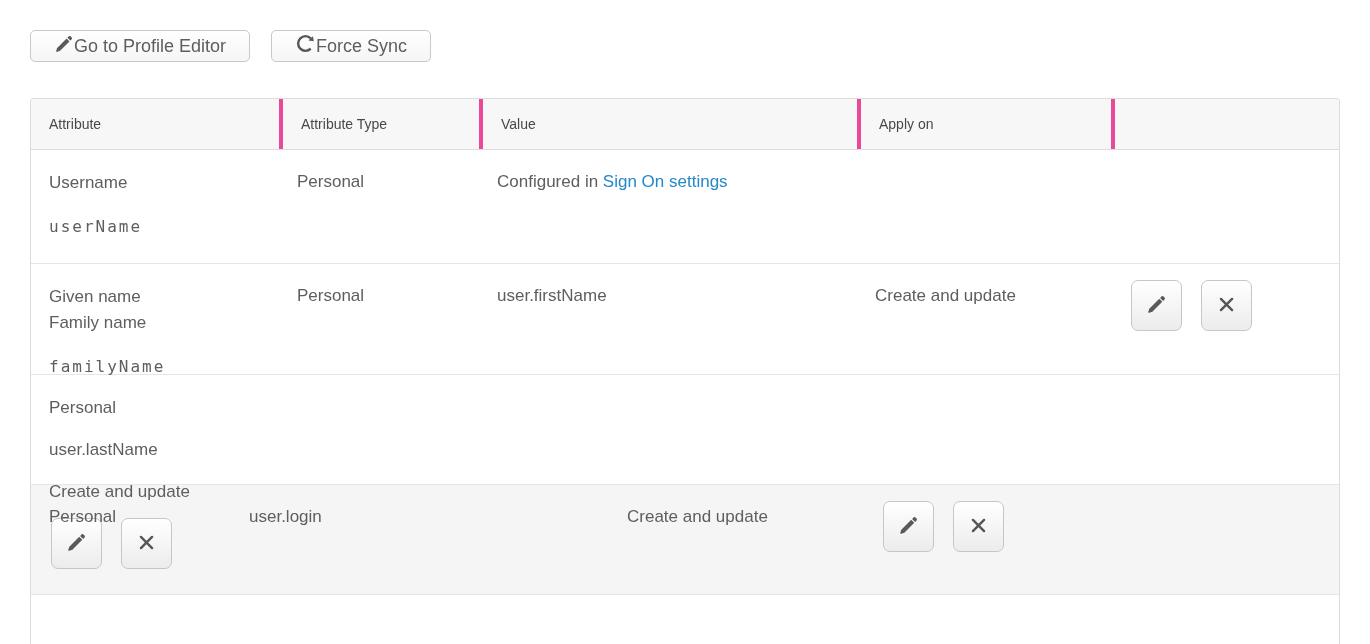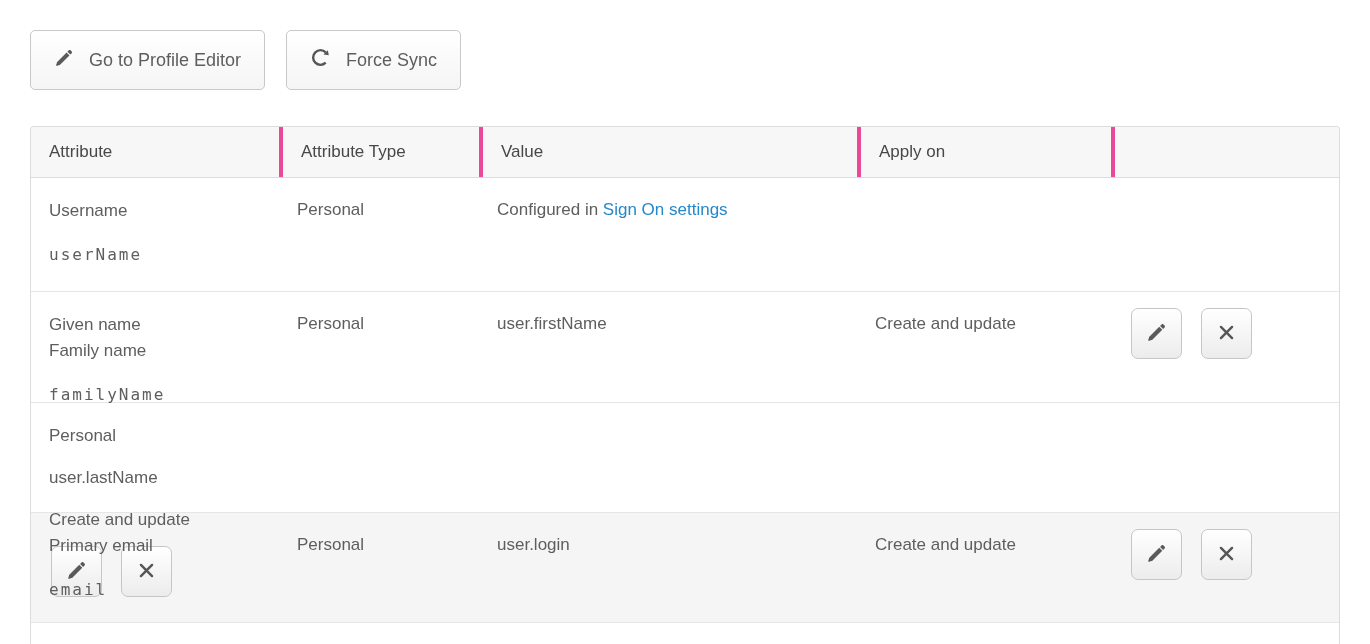--- a/index.html
+++ b/index.html
@@ -3,37 +3,37 @@
 <meta charset="utf-8">
 <style>
   * { margin:0; padding:0; box-sizing:border-box; }
   html,body { width:1370px; height:644px; background:#ffffff; overflow:hidden;
               font-family:"Liberation Sans", sans-serif; color:#5e5e5e; }
   .content { padding:30px 30px 0 30px; }
 
   
   .toolbar { display:flex; gap:21px; margin-bottom:36px; }
   .btn {
-    display:inline-flex; align-items:center; gap:15px;
-    height:60px; padding:0 23px;
+    display:inline-flex; align-items:center; 
+    height:32px; padding:0 23px;
     background:linear-gradient(#ffffff,#f5f5f5);
     border:1px solid #c9c9c9; border-radius:5px;
     font-family:"Liberation Sans", sans-serif;
     font-size:18px; color:#5e5e5e; cursor:pointer;
   }
   .btn svg { flex:0 0 auto; }
 
   
   .table {
     width:1310px; background:#ffffff;
     border:1px solid #dcdcdc; border-bottom:none;
     border-radius:4px 4px 0 0; overflow:hidden;
   }
   .thead { display:flex; height:51px; background:#f7f7f7;
-           border-bottom:1px solid #dcdcdc; color:#484848; font-size:17px; }
+           border-bottom:1px solid #dcdcdc; color:#484848; font-size:14px; }
   .th { display:flex; align-items:center; padding-left:18px; height:100%; }
   .th + .th { border-left:4px solid #ec4899; }
 
   .col-attr   { width:248px; }
   .col-type   { width:200px; }
   .col-value  { width:378px; }
   .col-apply  { width:254px; }
   .col-actions{ flex:1; }
 
   .tr { display:flex; border-bottom:1px solid #e6e6e6; background:#ffffff;justify-content:center; }
@@ -168,24 +168,20 @@
           <span>
             <svg width="21" height="21" viewBox="0 0 20 20">
                 <use href="#xmark"></use>
               </svg>
           </span>
         </button>
       </div>
     </div>
 
     <div class="tr row-4 highlight">
-      <div class="td col-attr">
-        <div class="attr-label">Primary email</div>
-        <div class="attr-code">email</div>
-      </div>
       <div class="td col-type">Personal</div>
       <div class="td col-value">user.login</div>
       <div class="td col-apply">Create and update</div>
       <div class="col-actions td-actions">
         <button class="icon-btn">
           <span>
             <svg width="21" height="21" viewBox="0 0 20 20">
                 <use href="#pencil"></use>
               </svg>
           </span>

